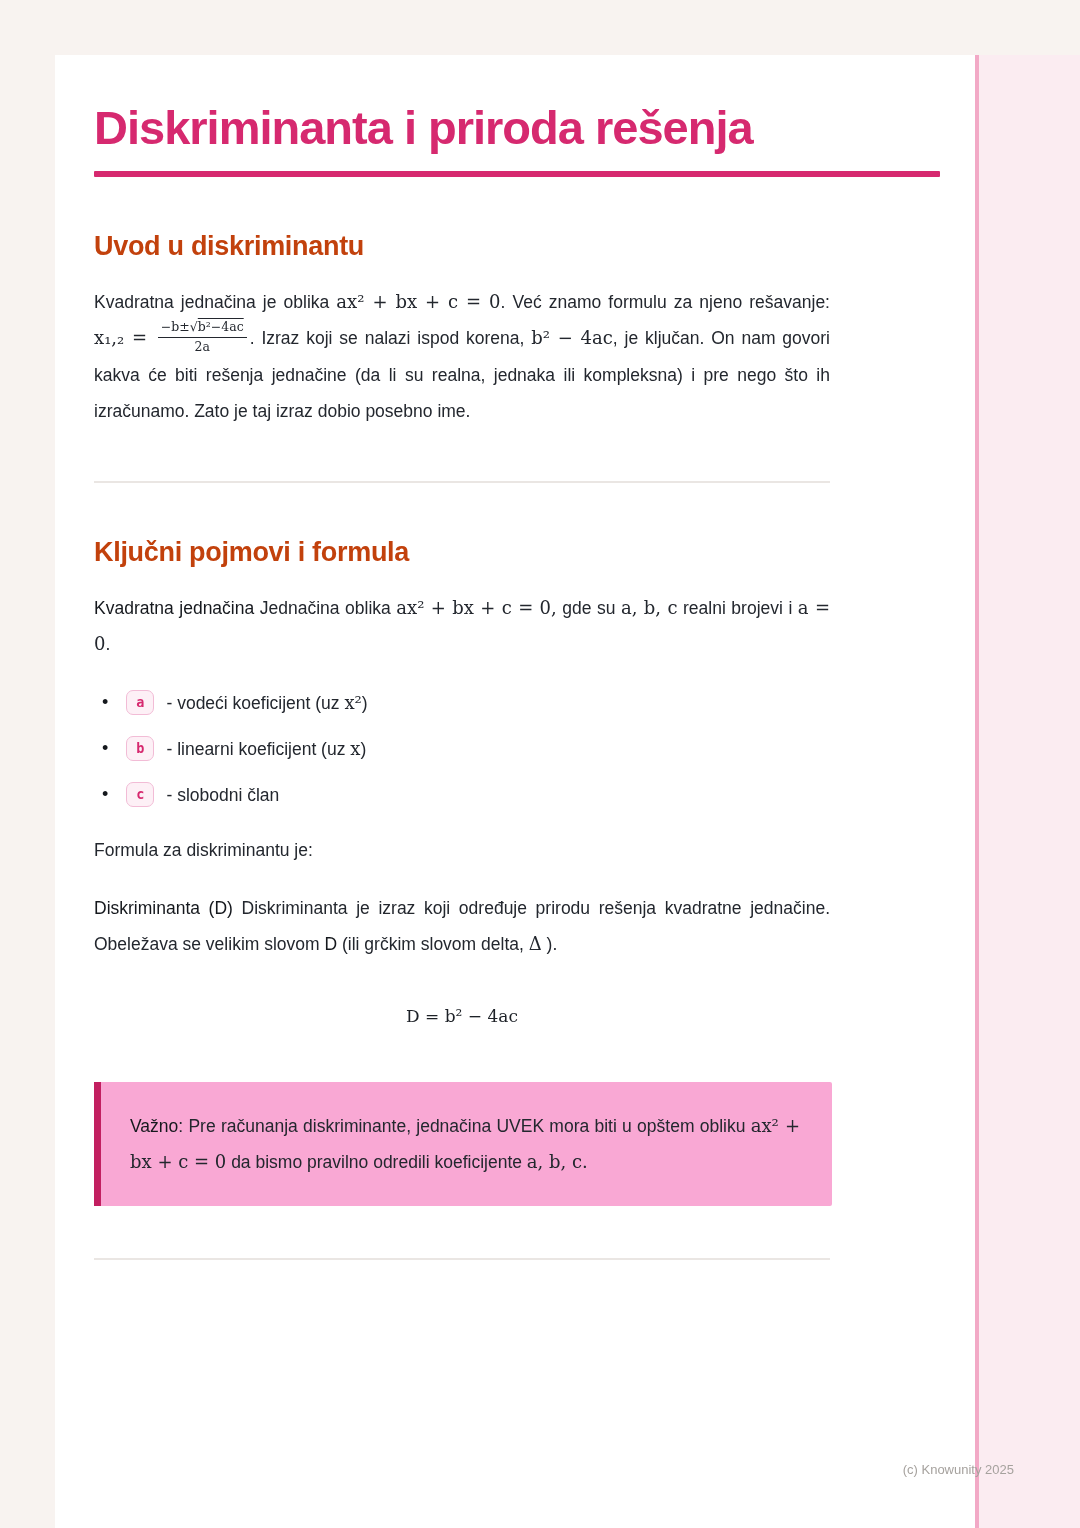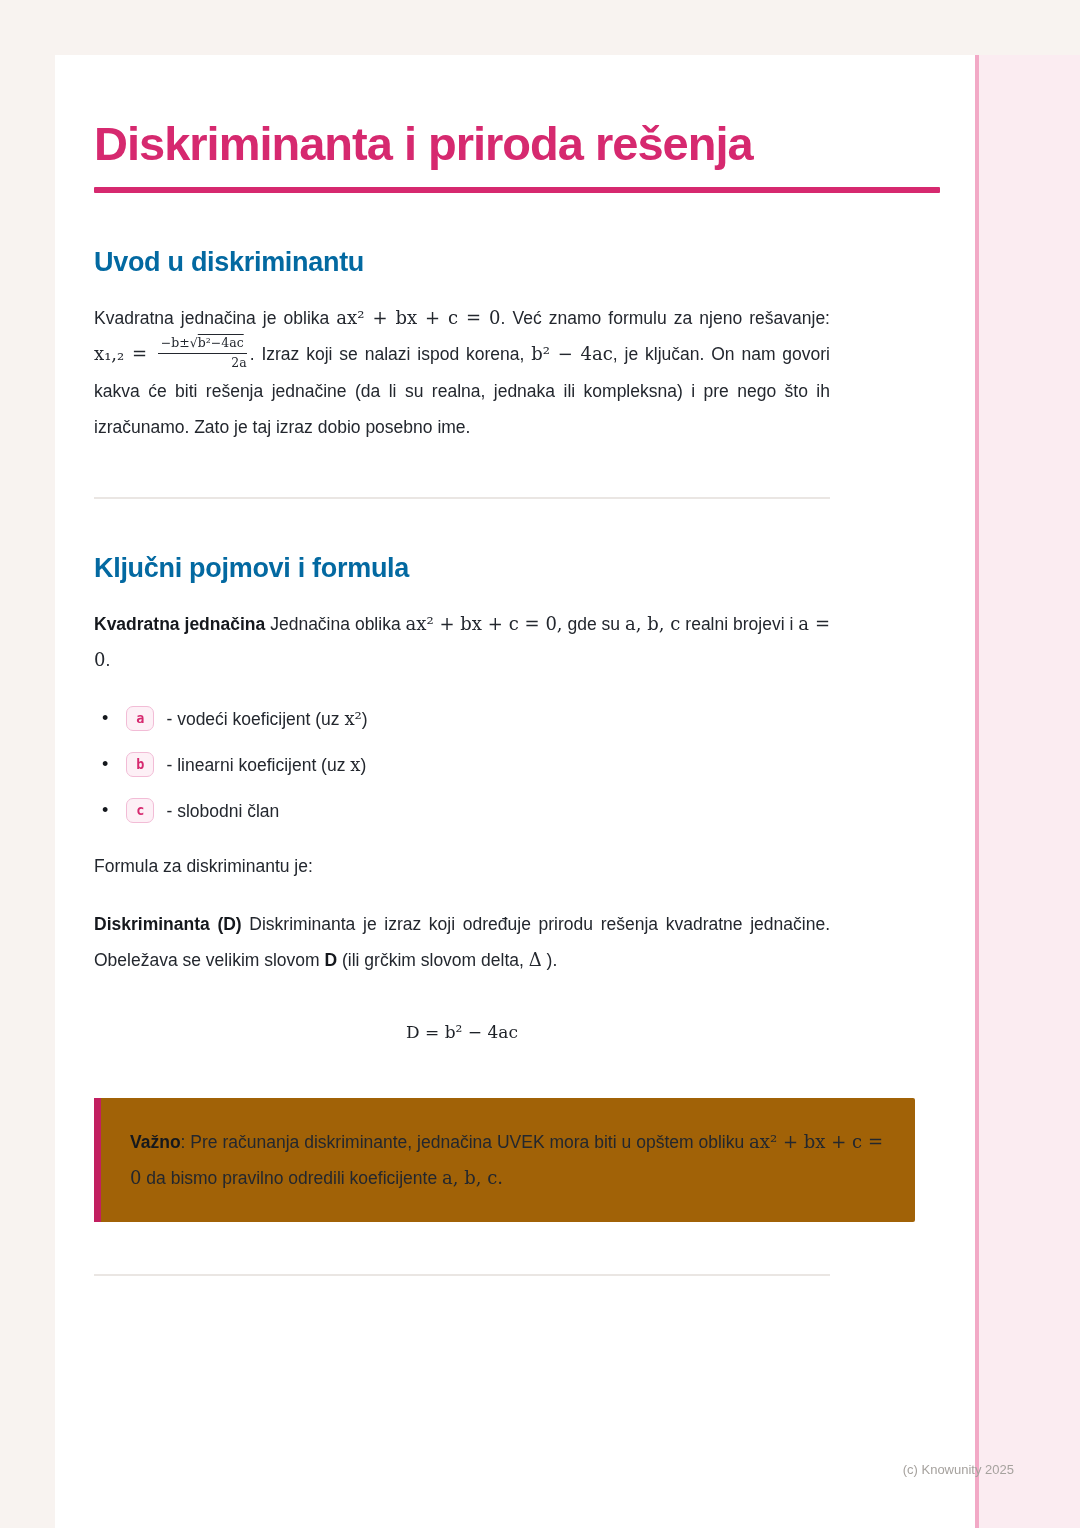--- a/index.html
+++ b/index.html
@@ -31,21 +31,21 @@
   .margin-line {
     position: absolute;
     top: 0; bottom: 0;
     right: 101px;
     width: 4px;
     background: #f2a9c6;
   }
   .content {
     position: absolute;
     left: 39px;
-    top: 16px;
+    top: 0;
     width: 846px;
   }
   h1 {
     margin: 46px 0 0 0;
     font-size: 47px;
     line-height: 1.15;
     font-weight: 800;
     letter-spacing: -1px;
     color: #d6296f;
   }
@@ -53,44 +53,44 @@
     height: 6px;
     background: #d6296f;
     margin-top: 16px;
     width: 100%;
     border-radius: 1px;
   }
   h2 {
     margin: 54px 0 0 0;
     font-size: 27px;
     font-weight: 700;
-    color: #0369a1;
+    color: #c2410c;
     letter-spacing: -0.3px;
   }
   .prose {
     width: 736px;
     margin: 22px 0 0 0;
     font-size: 17.5px;
     line-height: 36px;
     color: #23272e;
     text-align: justify;
   }
   .b {
-    font-weight: 700;
+    font-weight: 400;
     color: #15181d;
   }
   .mi {
     font-family: "DejaVu Serif", serif;
     font-size: 18px;
   }
   .nowrap { white-space: nowrap; }
   .frac {
     display: inline-flex;
     flex-direction: column;
-    align-items: flex-end;
+    align-items: center;
     vertical-align: middle;
     font-size: 12.5px;
     line-height: 1.3;
     margin: 0 3px;
     transform: translateY(-2px);
   }
   .frac .num {
     border-bottom: 1px solid #23272e;
     padding: 0 3px 1px 3px;
     white-space: nowrap;
@@ -140,23 +140,23 @@
   .chip-inline { margin: 0 4px; }
   .display-formula {
     width: 736px;
     margin: 44px 0 0 0;
     text-align: center;
     font-size: 17px;
     color: #1d2127;
   }
   .callout {
     box-sizing: border-box;
-    width: 821px;
+    width: 738px;
     margin: 56px 0 0 0;
-    background: #a16207;
+    background: #f9a8d4;
     border-left: 7px solid #c21f60;
     padding: 26px 32px 26px 29px;
     border-radius: 0 2px 2px 0;
   }
   .callout .prose {
     margin: 0;
     width: auto;
   }
   .case-title {
     font-weight: 700;

